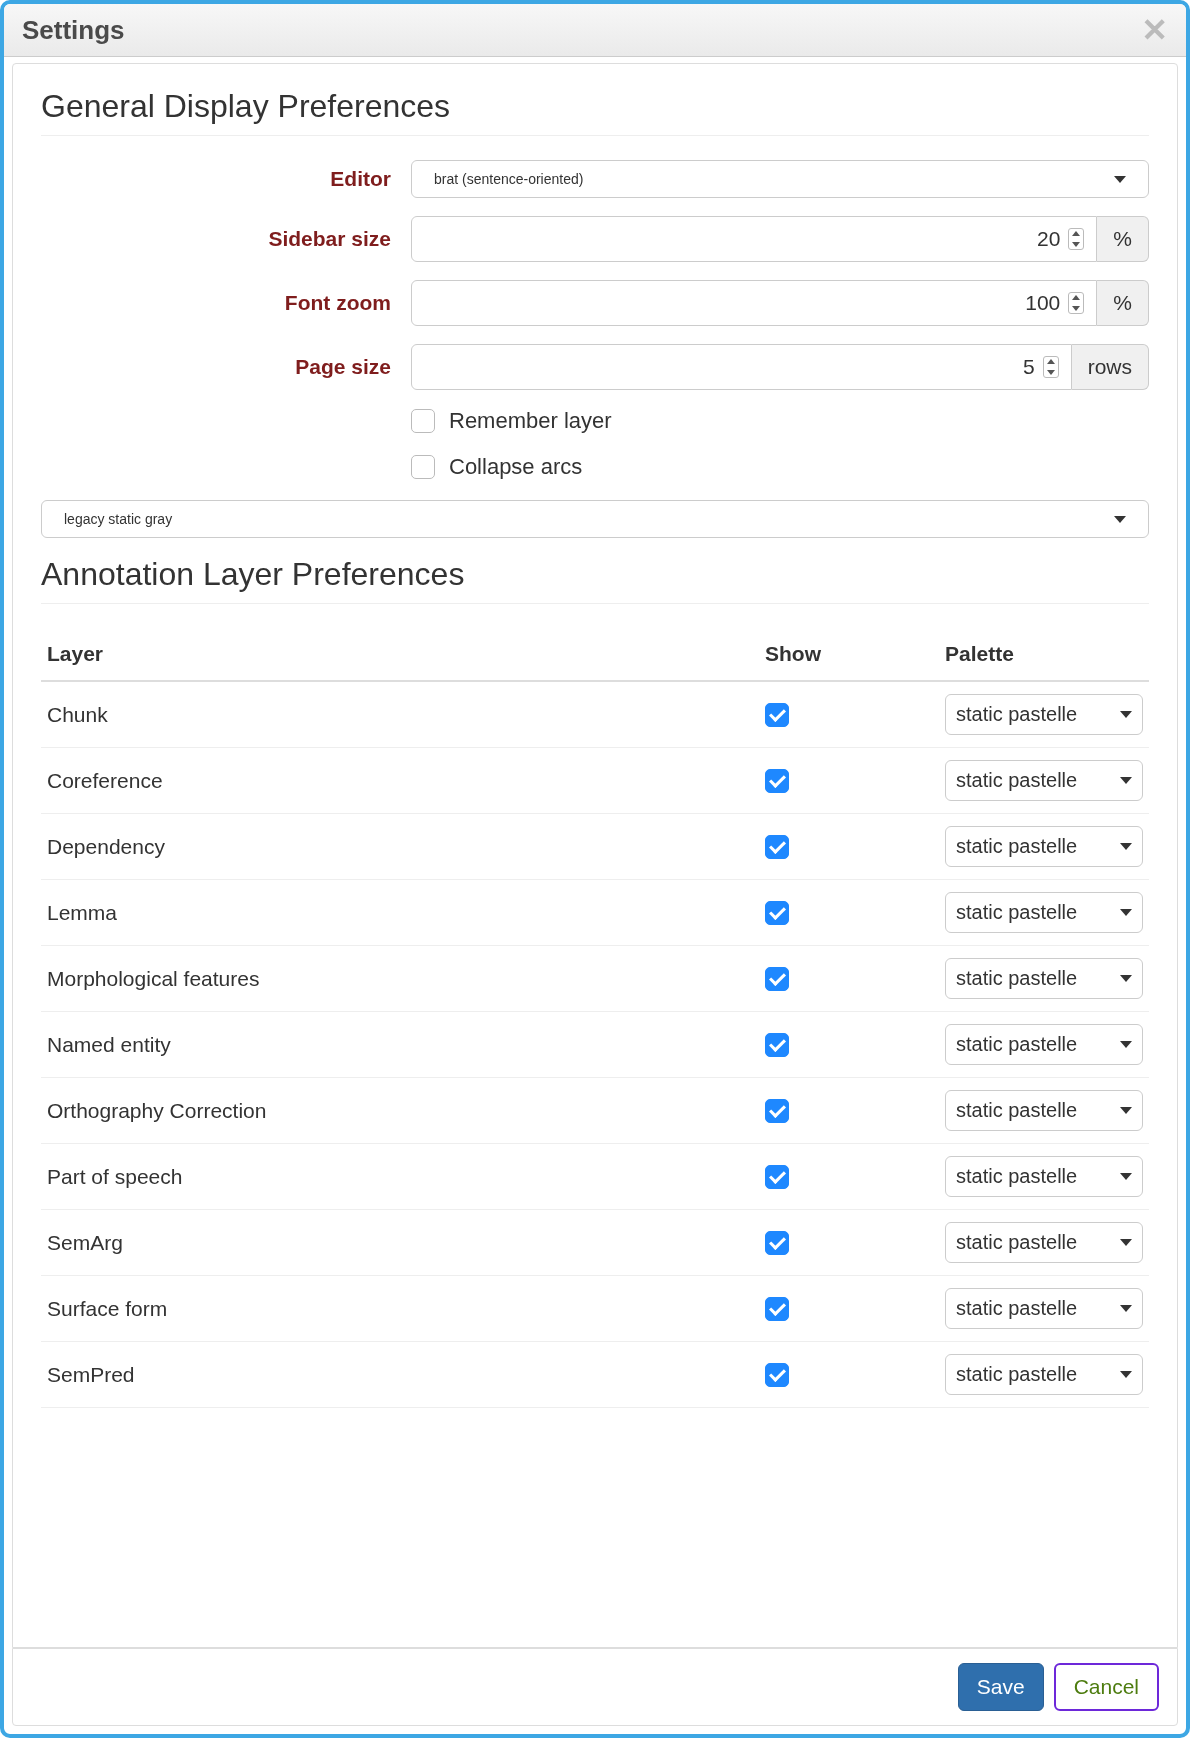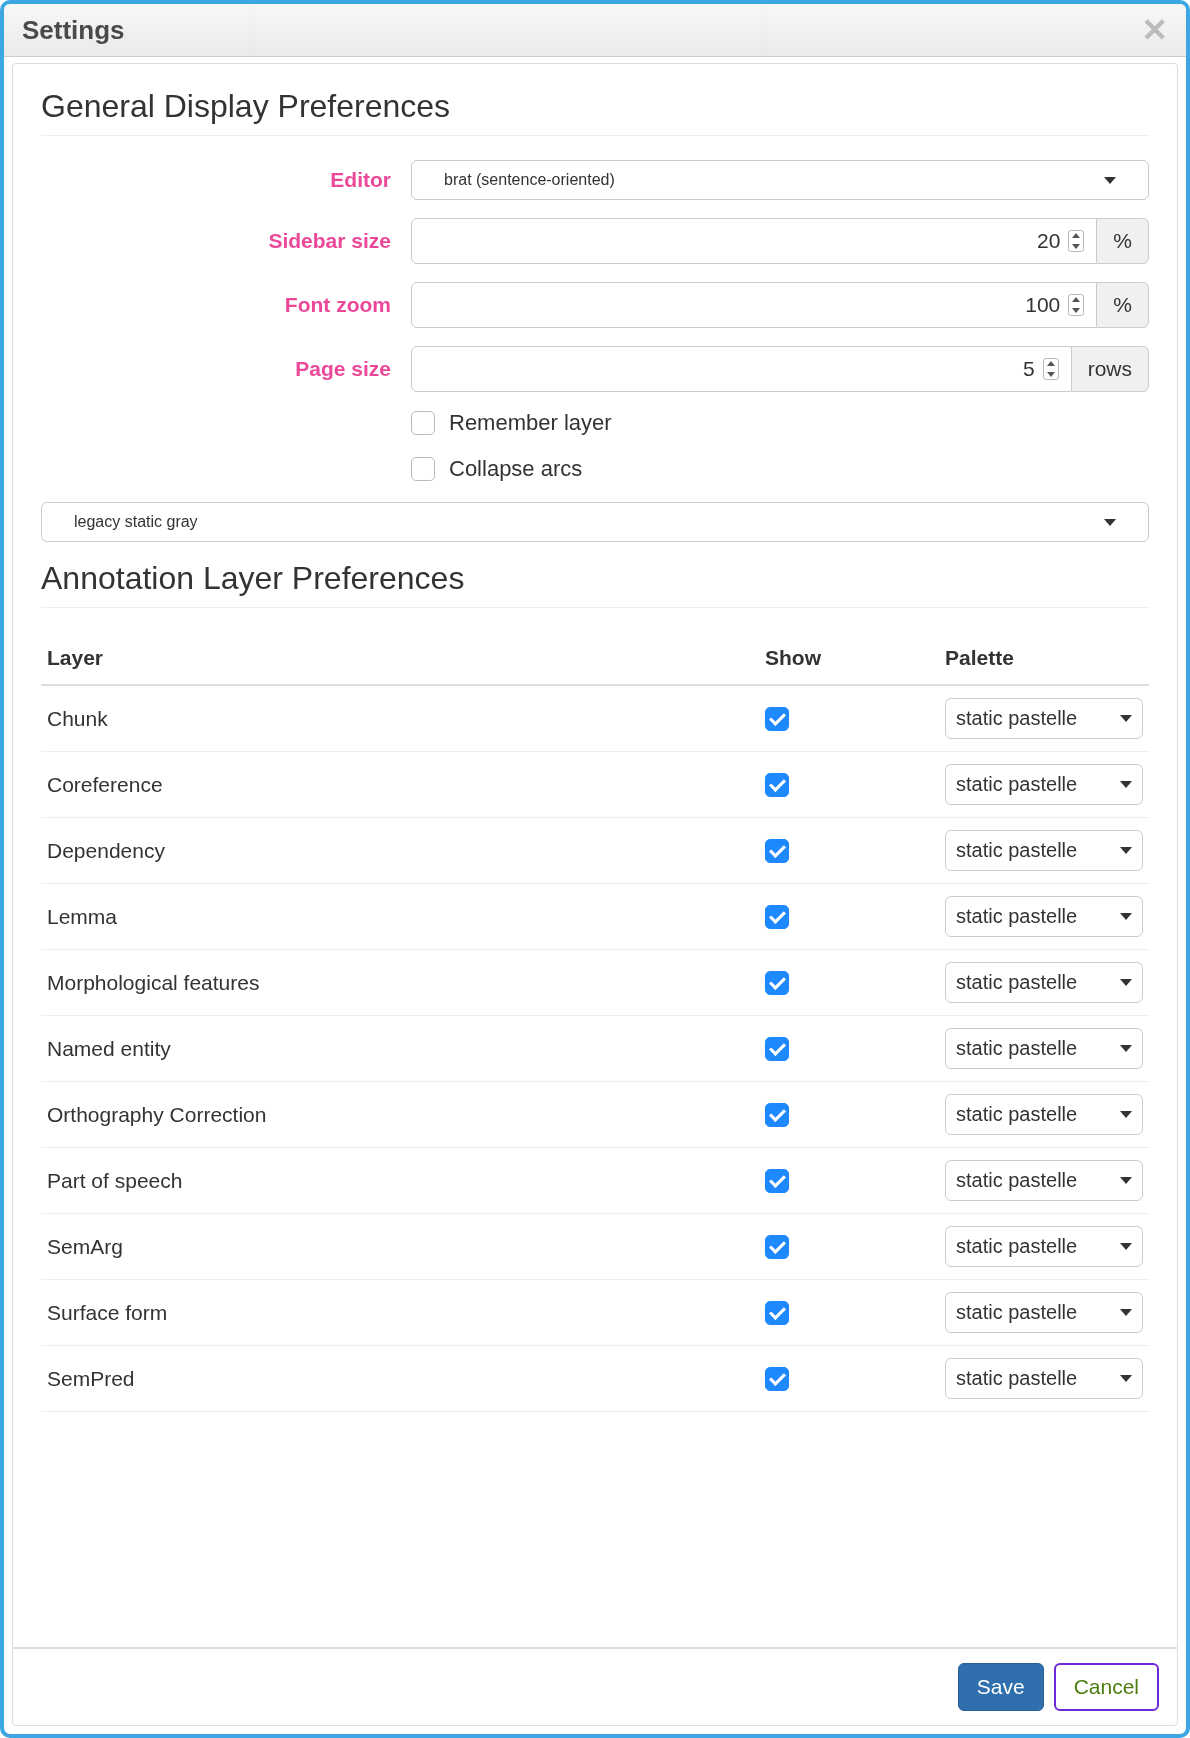--- a/index.html
+++ b/index.html
@@ -64,33 +64,33 @@
   display: flex;
   align-items: center;
   margin-bottom: 18px;
 }
 .form-label {
   width: 370px;
   text-align: right;
   padding-right: 20px;
   font-weight: 700;
   font-size: 21px;
-  color: #ec4899;
+  color: #7f1d1d;
 }
 .form-control-wrap {
   flex: 1;
   display: flex;
   align-items: stretch;
 }
 .select {
   flex: 1;
   border: 1px solid #ccc;
   border-radius: 6px;
-  padding: 10px 32px;
-  font-size: 16px;
+  padding: 10px 22px;
+  font-size: 14px;
   background: #fff;
   display: flex;
   align-items: center;
   justify-content: space-between;
   cursor: pointer;
 }
 .caret-down {
   width: 0; height: 0;
   border-left: 6px solid transparent;
   border-right: 6px solid transparent;

